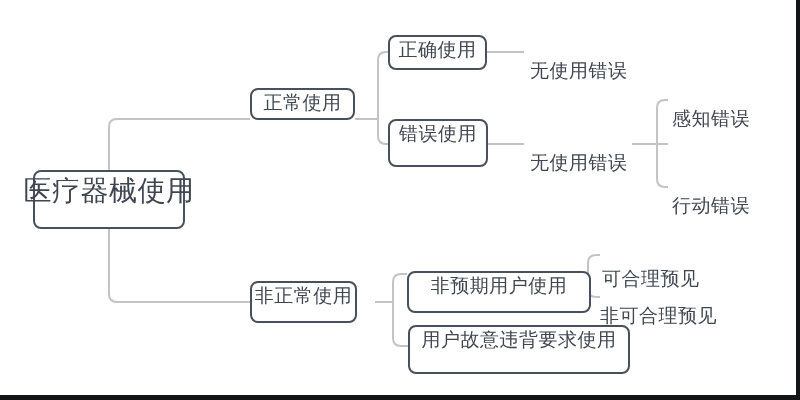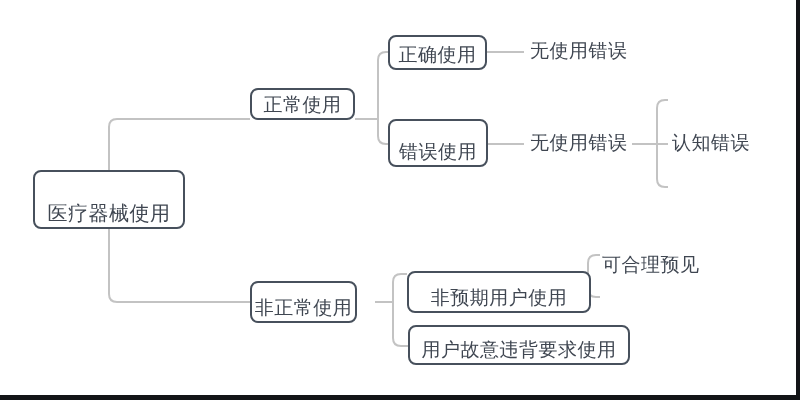--- a/index.html
+++ b/index.html
@@ -7,27 +7,27 @@
     width:800px;height:400px;overflow:hidden;background:#ffffff;
     font-family:"Liberation Sans","DejaVu Sans",sans-serif;
     position:relative;
   }
   .stage{position:absolute;left:0;top:0;width:800px;height:400px;}
   svg.wires{position:absolute;left:0;top:0;pointer-events:none;}
   svg.wires path{fill:none;stroke:#c3c3c3;stroke-width:2;stroke-linecap:butt;}
   .node{
     position:absolute;box-sizing:border-box;
     background:#ffffff;border:2px solid #47505c;border-radius:8px;
-    display:flex;align-items:flex-end;justify-content:center;
+    display:flex;align-items:flex-start;justify-content:center;
     color:#3f4651;font-size:19px;letter-spacing:0.5px;white-space:nowrap;
   }
-  .node.root{font-size:20px;border-width:2.5px;}
+  .node.root{font-size:28px;border-width:2.5px;}
   .leaf{
     position:absolute;transform:translateY(-54%);
-    color:#3f4651;font-size:19px;letter-spacing:0.5px;white-space:nowrap;
+    color:#3f4651;font-size:19px;letter-spacing:0.5px;white-space:nowrap;margin-top:20px;
   }
   .edge-right{position:absolute;right:0;top:0;width:4px;height:400px;background:#131417;}
   .edge-bottom{position:absolute;left:0;bottom:0;width:800px;height:5px;background:#131417;}
 </style>
 </head>
 <body>
 
 <div class="stage">
 
   <svg class="wires" width="800" height="400">
@@ -66,30 +66,32 @@
   </div>
 
   <div class="node" style="left:250px;top:281px;width:107px;height:42px">
     <span>非正常使用</span>
   </div>
 
   <div class="node" style="left:407px;top:271px;width:184px;height:42px">
     <span>非预期用户使用</span>
   </div>
 
-  <div class="node" style="left:408px;top:325px;width:222px;height:40px">
+  <div class="node" style="left:408px;top:325px;width:222px;height:49px">
     <span>用户故意违背要求使用</span>
   </div>
 
   <div class="leaf" style="left:530px;top:52px">无使用错误</div>
 
   <div class="leaf" style="left:530px;top:144px">无使用错误</div>
 
-
-  <div class="leaf" style="left:672px;top:144px">认知错误</div>
+  <div class="leaf" style="left:672px;top:100px">感知错误</div>
 
 
-  <div class="leaf" style="left:602px;top:266px">可合理预见</div>
+  <div class="leaf" style="left:672px;top:187px">行动错误</div>
 
+  <div class="leaf" style="left:602px;top:260px">可合理预见</div>
+
+  <div class="leaf" style="left:600px;top:297px">非可合理预见</div>
 
   <div class="edge-right"></div>
   <div class="edge-bottom"></div>
 </div>
 
 </body></html>

